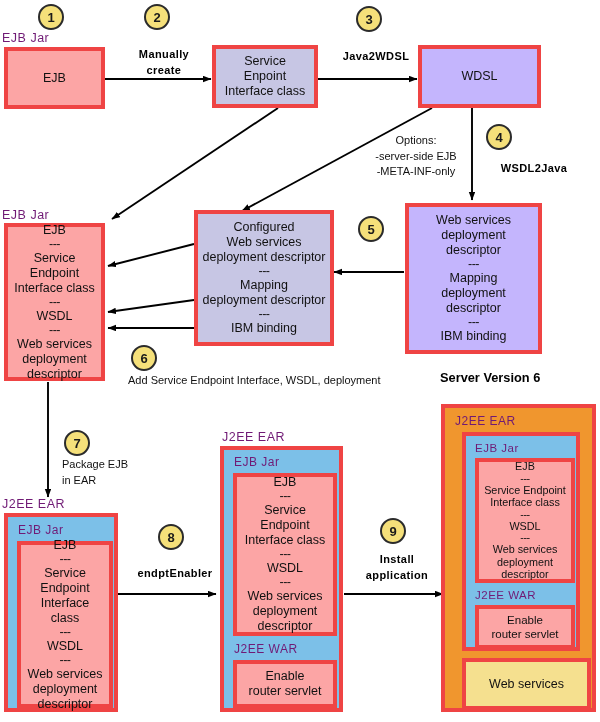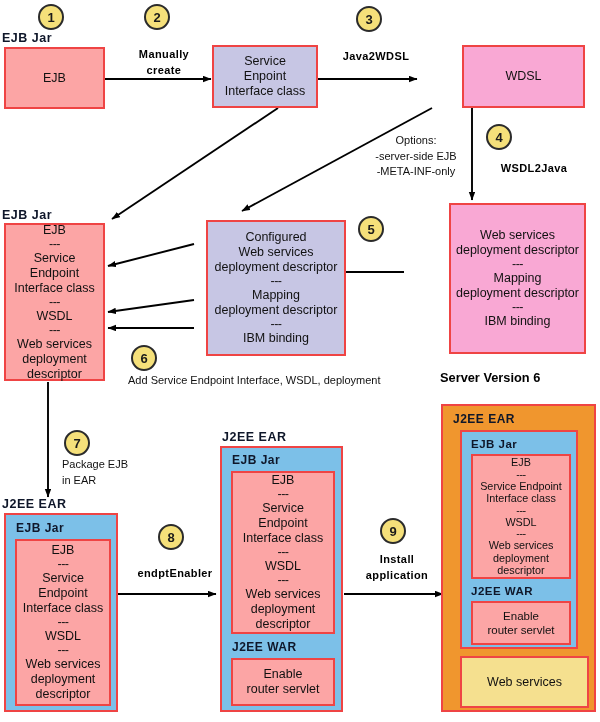--- a/index.html
+++ b/index.html
@@ -9,44 +9,44 @@
     font-family:"Liberation Sans", sans-serif;
     position:relative;
     overflow:hidden;
     color:#1a1a1a;
   }
   #stage{position:absolute;left:0;top:0;width:600px;height:722px;}
   .svg-layer{position:absolute;left:0;top:0;width:600px;height:722px;pointer-events:none;}
 
   .box{
     position:absolute;
-    border:2px solid #ef4444;
+    border:4px solid #ef4444;
     box-sizing:border-box;
     display:flex;
     align-items:center;
     justify-content:flex-end;
     text-align:center;
     font-size:12.5px;
     line-height:15px;
     color:#111;
   }
   .box .inner{padding:0 4px;width:100%;}
   .teal{background:#fca5a5;}
   .purple{background:#c7c6e4;}
-  .green{background:#f9a8d4;margin-left:44px;}
+  .green{background:#c4b5fd;}
   .blue{background:#7cc0e8;}
   .orange{background:#f0962e;}
   .yellow-box{background:#f5e08f;}
 
   .caption{
     position:absolute;
-    font-weight:bold;
+    font-weight:normal;
     font-size:12.5px;
     letter-spacing:0.5px;
-    color:#0f172a;
+    color:#701a75;
     white-space:nowrap;
   }
   .plain{
     position:absolute;
     font-size:11px;
     line-height:15.5px;
     color:#111;
     white-space:nowrap;
   }
   .plain.center{text-align:center;}
@@ -184,21 +184,21 @@
       <div>Interface class</div>
       <div class="dashes">---</div>
       <div>WSDL</div>
       <div class="dashes">---</div>
       <div>Web services</div>
       <div>deployment</div>
       <div>descriptor</div>
     </div>
   </div>
 
-  <div class="box purple" style="left:206px;top:210px;width:140px;height:136px;margin-top:10px;">
+  <div class="box purple" style="left:194px;top:210px;width:140px;height:136px;">
     <div class="inner">
       <div>Configured</div>
       <div>Web services</div>
       <div>deployment descriptor</div>
       <div class="dashes">---</div>
       <div>Mapping</div>
       <div>deployment descriptor</div>
       <div class="dashes">---</div>
       <div>IBM binding</div>
     </div>

